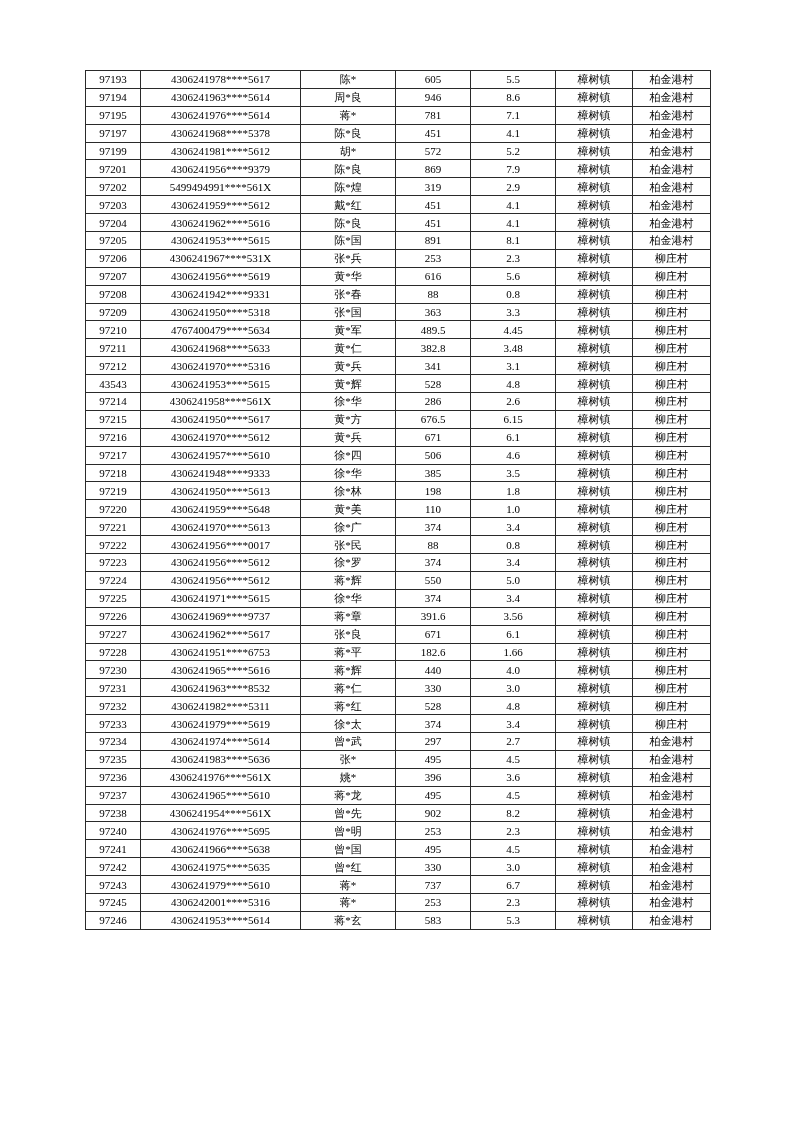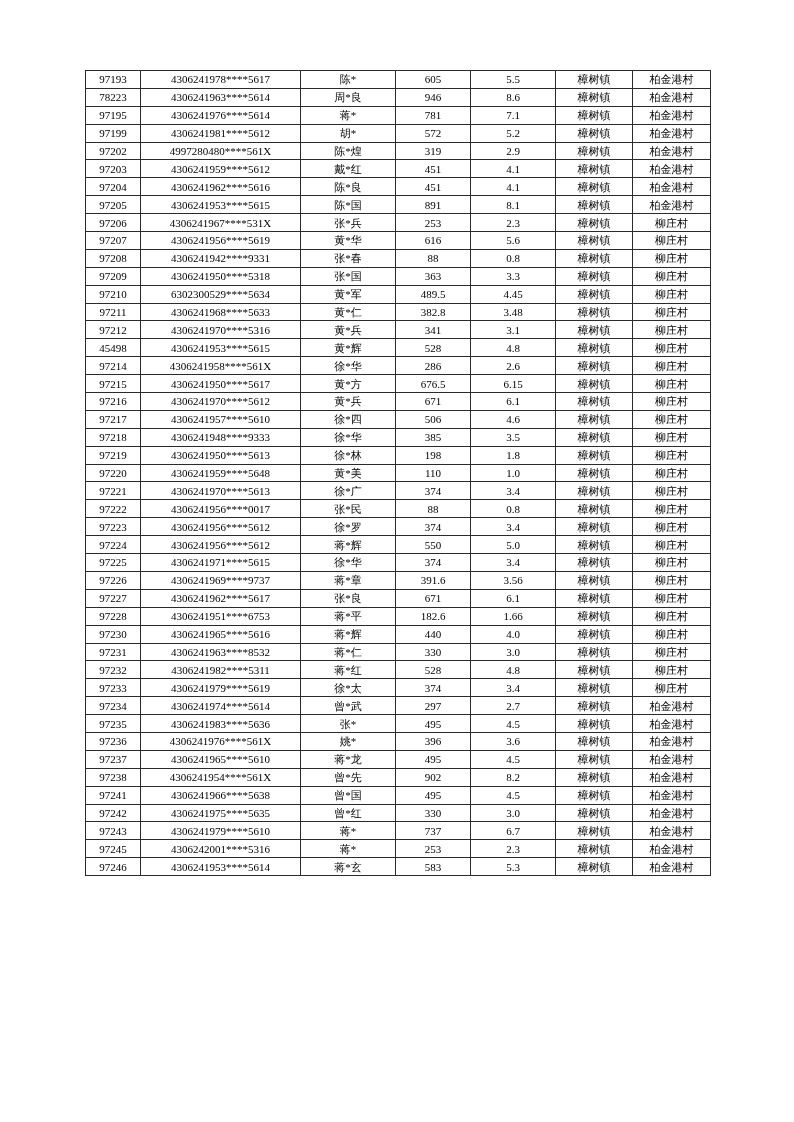--- a/index.html
+++ b/index.html
@@ -61,49 +61,67 @@
         <tr>
     <td>97193</td>
     <td>4306241978****5617</td>
     <td>陈*</td>
     <td>605</td>
     <td>5.5</td>
     <td>樟树镇</td>
     <td>柏金港村</td>
   </tr>
         <tr>
-    <td>78223</td>
+    <td>97194</td>
     <td>4306241963****5614</td>
     <td>周*良</td>
     <td>946</td>
     <td>8.6</td>
     <td>樟树镇</td>
     <td>柏金港村</td>
   </tr>
         <tr>
     <td>97195</td>
     <td>4306241976****5614</td>
     <td>蒋*</td>
     <td>781</td>
     <td>7.1</td>
     <td>樟树镇</td>
     <td>柏金港村</td>
   </tr>
         <tr>
+    <td>97197</td>
+    <td>4306241968****5378</td>
+    <td>陈*良</td>
+    <td>451</td>
+    <td>4.1</td>
+    <td>樟树镇</td>
+    <td>柏金港村</td>
+  </tr>
+        <tr>
     <td>97199</td>
     <td>4306241981****5612</td>
     <td>胡*</td>
     <td>572</td>
     <td>5.2</td>
     <td>樟树镇</td>
     <td>柏金港村</td>
   </tr>
         <tr>
+    <td>97201</td>
+    <td>4306241956****9379</td>
+    <td>陈*良</td>
+    <td>869</td>
+    <td>7.9</td>
+    <td>樟树镇</td>
+    <td>柏金港村</td>
+  </tr>
+        <tr>
     <td>97202</td>
-    <td>4997280480****561X</td>
+    <td>5499494991****561X</td>
     <td>陈*煌</td>
     <td>319</td>
     <td>2.9</td>
     <td>樟树镇</td>
     <td>柏金港村</td>
   </tr>
         <tr>
     <td>97203</td>
     <td>4306241959****5612</td>
     <td>戴*红</td>
@@ -161,21 +179,21 @@
     <td>97209</td>
     <td>4306241950****5318</td>
     <td>张*国</td>
     <td>363</td>
     <td>3.3</td>
     <td>樟树镇</td>
     <td>柳庄村</td>
   </tr>
         <tr>
     <td>97210</td>
-    <td>6302300529****5634</td>
+    <td>4767400479****5634</td>
     <td>黄*军</td>
     <td>489.5</td>
     <td>4.45</td>
     <td>樟树镇</td>
     <td>柳庄村</td>
   </tr>
         <tr>
     <td>97211</td>
     <td>4306241968****5633</td>
     <td>黄*仁</td>
@@ -187,21 +205,21 @@
         <tr>
     <td>97212</td>
     <td>4306241970****5316</td>
     <td>黄*兵</td>
     <td>341</td>
     <td>3.1</td>
     <td>樟树镇</td>
     <td>柳庄村</td>
   </tr>
         <tr>
-    <td>45498</td>
+    <td>43543</td>
     <td>4306241953****5615</td>
     <td>黄*辉</td>
     <td>528</td>
     <td>4.8</td>
     <td>樟树镇</td>
     <td>柳庄村</td>
   </tr>
         <tr>
     <td>97214</td>
     <td>4306241958****561X</td>
@@ -412,20 +430,29 @@
         <tr>
     <td>97238</td>
     <td>4306241954****561X</td>
     <td>曾*先</td>
     <td>902</td>
     <td>8.2</td>
     <td>樟树镇</td>
     <td>柏金港村</td>
   </tr>
         <tr>
+    <td>97240</td>
+    <td>4306241976****5695</td>
+    <td>曾*明</td>
+    <td>253</td>
+    <td>2.3</td>
+    <td>樟树镇</td>
+    <td>柏金港村</td>
+  </tr>
+        <tr>
     <td>97241</td>
     <td>4306241966****5638</td>
     <td>曾*国</td>
     <td>495</td>
     <td>4.5</td>
     <td>樟树镇</td>
     <td>柏金港村</td>
   </tr>
         <tr>
     <td>97242</td>

